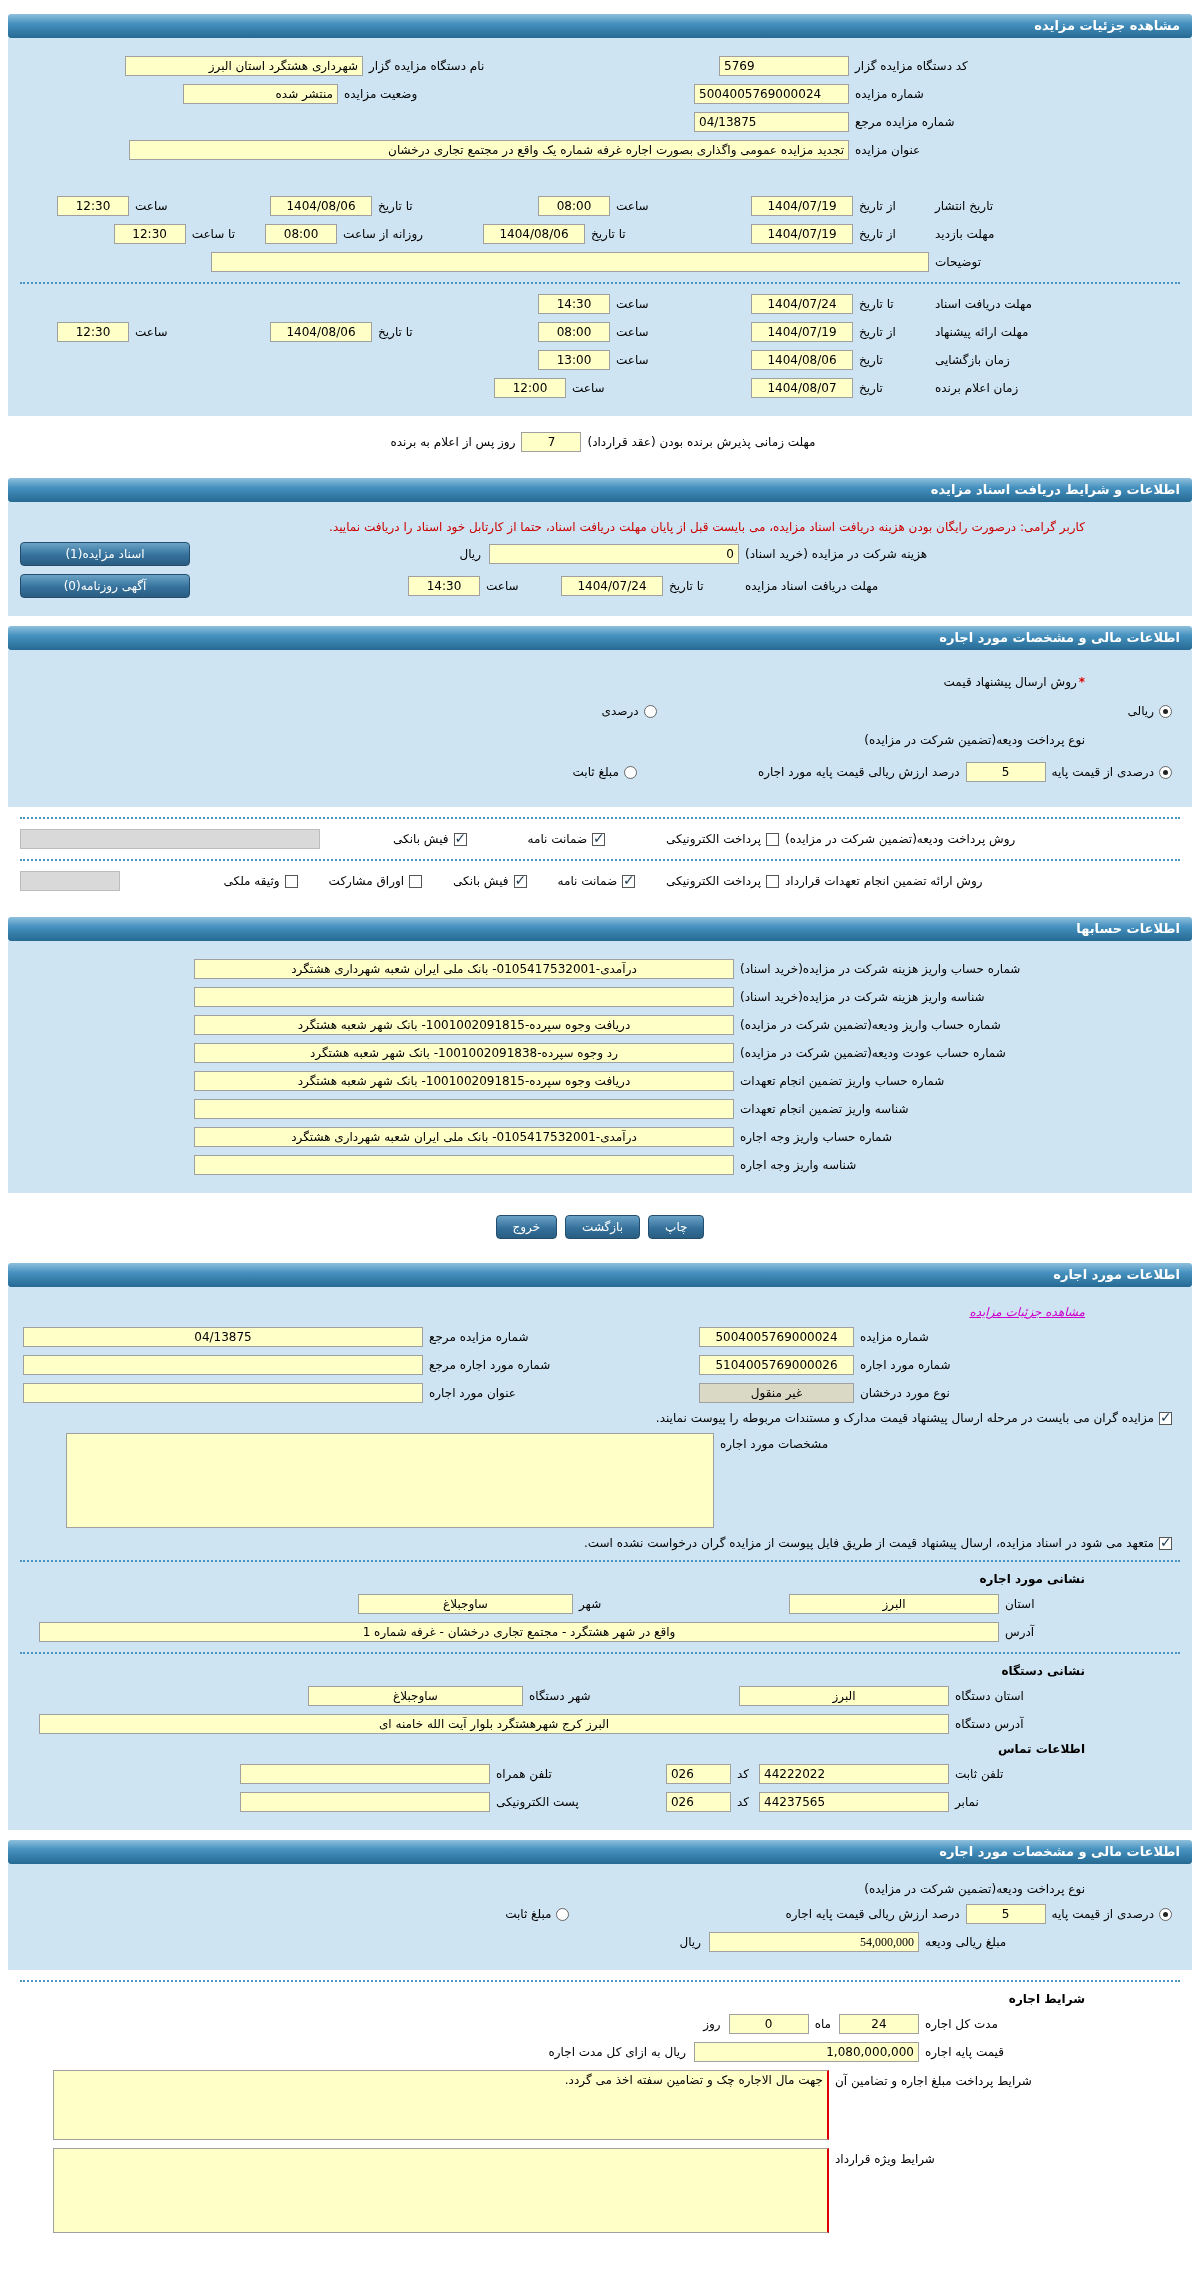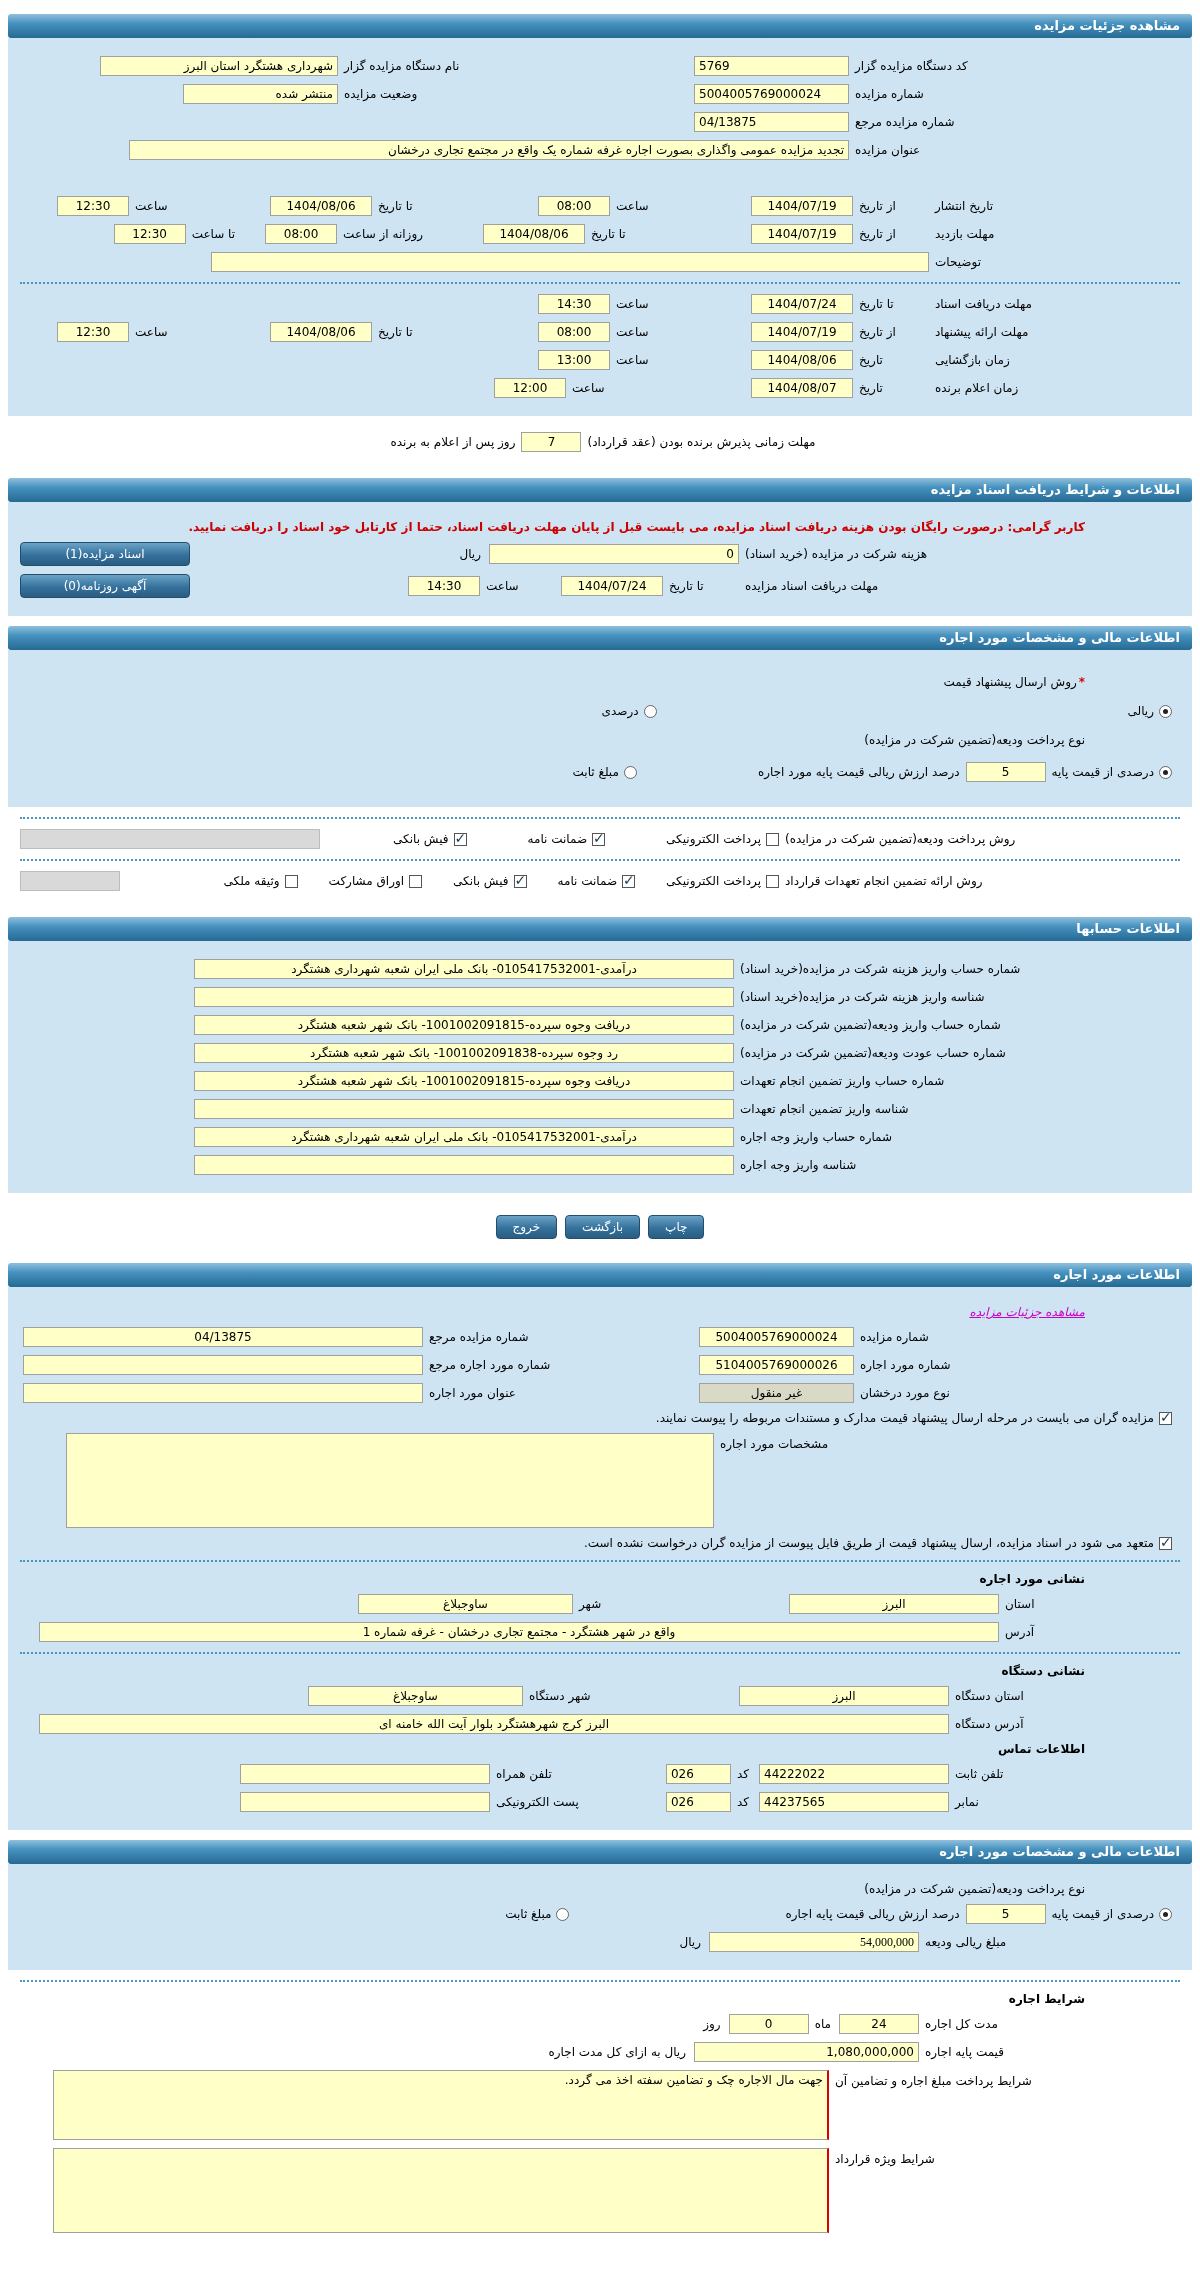--- a/index.html
+++ b/index.html
@@ -37,37 +37,37 @@
   .push-left { margin-right:auto; }
   .dotsep { border:0; border-top:2px dotted #4a94c4; margin:10px 0; }
   .cb { display:inline-block; width:13px; height:13px; background:#fff; border:1px solid #555;
         position:relative; margin-left:5px; flex:0 0 auto; }
   .cb.on::after { content:"✓"; position:absolute; top:-4px; left:0; font-size:14px;
         font-weight:bold; color:#1c3c52; }
   .radio { display:inline-block; width:13px; height:13px; background:#fff; border:1px solid #666;
         border-radius:50%; position:relative; margin-left:5px; flex:0 0 auto; }
   .radio.on::after { content:""; position:absolute; top:3px; left:3px; width:5px; height:5px;
         border-radius:50%; background:#222; }
-  .warn { color:#cc0000; font-weight:bold; }
+  .warn { color:#cc0000; font-weight:normal; }
   .star { color:#dd0000; font-weight:bold; margin-left:2px; }
   .link-magenta { color:#cc00cc; font-style:italic; text-decoration:underline; cursor:pointer; }
   .graybar { background:#d9d9d9; border:1px solid #bcbcbc; height:20px; flex:0 0 auto; }
 </style>
 </head>
 <body>
 
 <div class="page">
 
   <div class="hbar">
     <span>مشاهده جزئیات مزایده</span>
   </div>
   <div class="sec">
     <div class="row indent">
       <span class="lbl col" style="width:230px">کد دستگاه مزایده گزار</span>
-      <input class="f​ld fld ltr" style="width: 155px;" value="5769">
+      <input class="f​ld fld ltr" style="width: 130px;" value="5769">
       <span class="lbl col" style="width:170px;margin-right:180px">نام دستگاه مزایده گزار</span>
       <input class="fld" style="width: 238px;" value="شهرداری هشتگرد استان البرز">
     </div>
     <div class="row indent">
       <span class="lbl col" style="width:230px">شماره مزایده</span>
       <input class="fld ltr" style="width: 155px;" value="5004005769000024">
       <span class="lbl col" style="width:170px;margin-right:180px">وضعیت مزایده</span>
       <input class="fld" style="width: 155px;" value="منتشر شده">
     </div>
     <div class="row indent">

